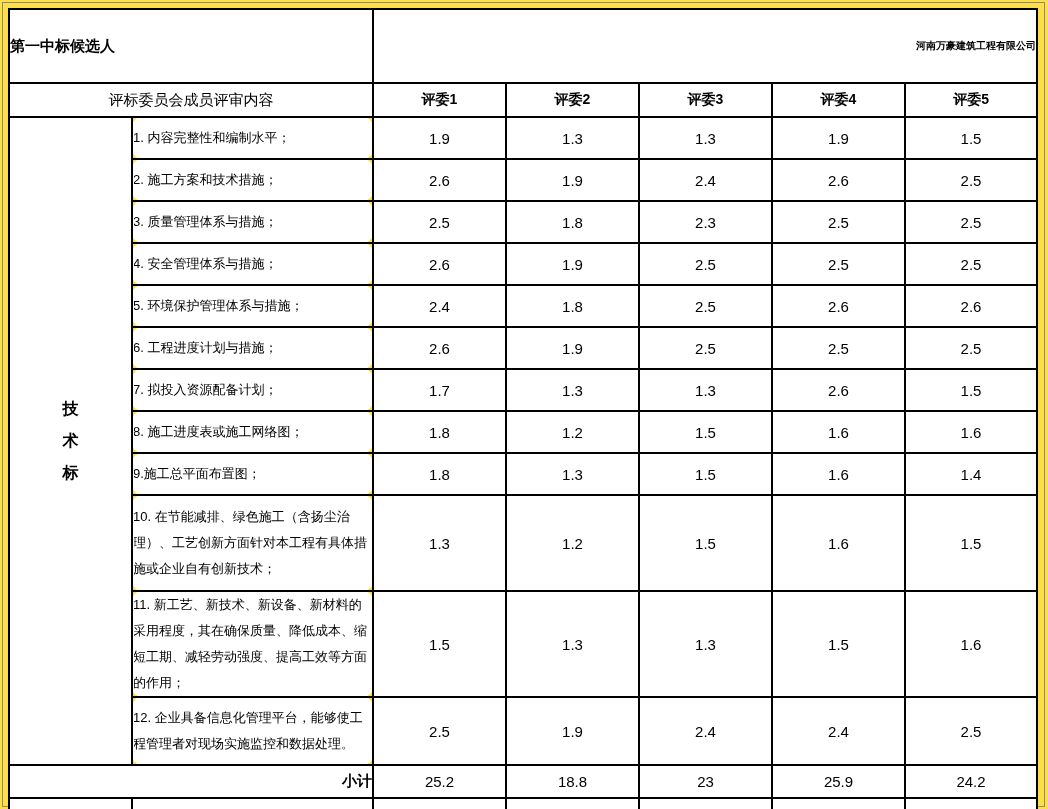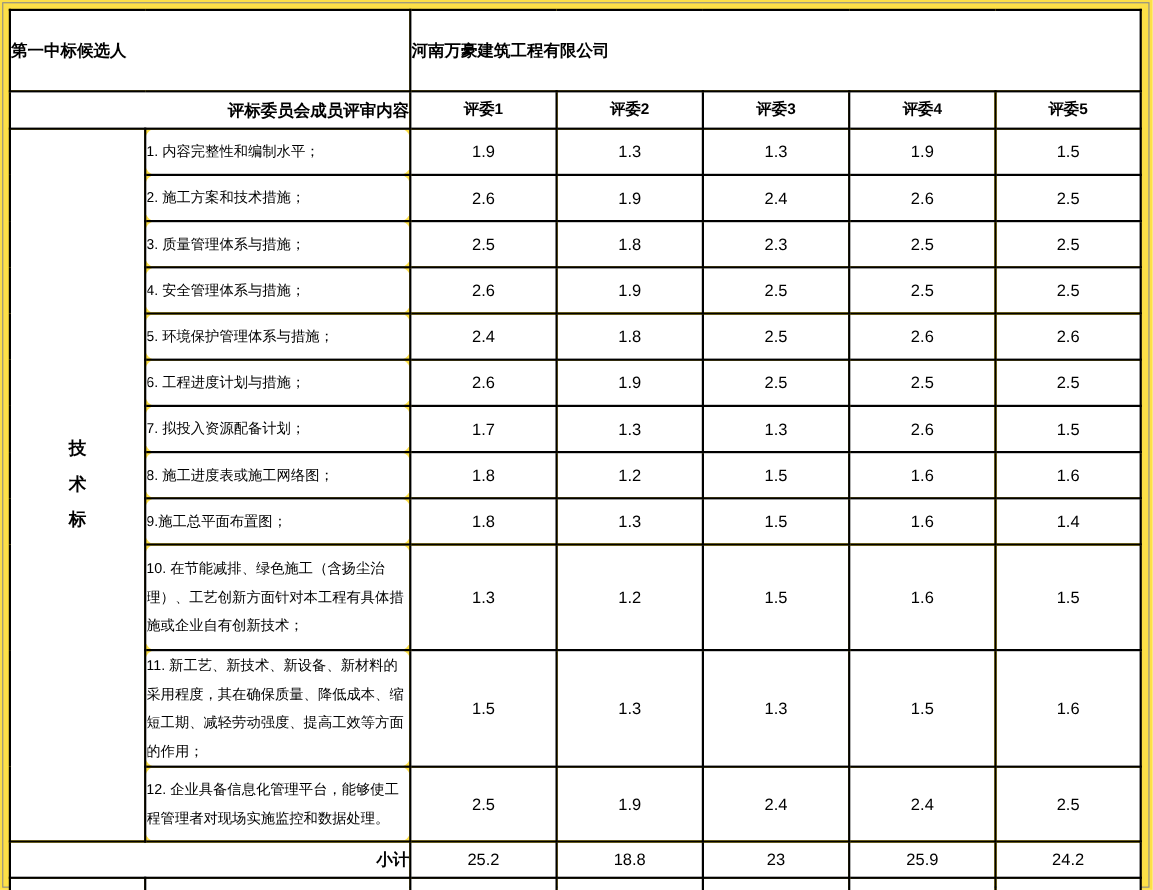--- a/index.html
+++ b/index.html
@@ -40,22 +40,22 @@
   tr.rs { height: 42px; }
   tr.r10 { height: 96px; }
   tr.r11 { height: 80px; }
   tr.r12 { height: 68px; padding-left: 16px; }
   tr.sub { height: 33px; }
   tr.partial { height: 14px; }
   .cand {
     font-size: 15px; font-weight: bold;
     text-align: left; padding-left: 28px;
   }
-  .comp { font-size: 15px; font-weight: bold; text-align: left; }
-  .revlab { font-size: 15px; font-weight: bold; text-align: right; margin-top: 40px; }
+  .comp { font-size: 10px; font-weight: bold; text-align: right; }
+  .revlab { font-size: 15px; font-weight: normal; text-align: center; margin-top: 40px; }
   .judge { font-size: 14px; font-weight: bold; text-align: center; }
   .crit {
     font-size: 13px;
     line-height: 26px;
     text-align: left;
     padding: 2px 8px 2px 11px;
     border-radius: 10px;
   }
   .num { font-size: 15px; text-align: center; }
   .section-cell { text-align: center; }

